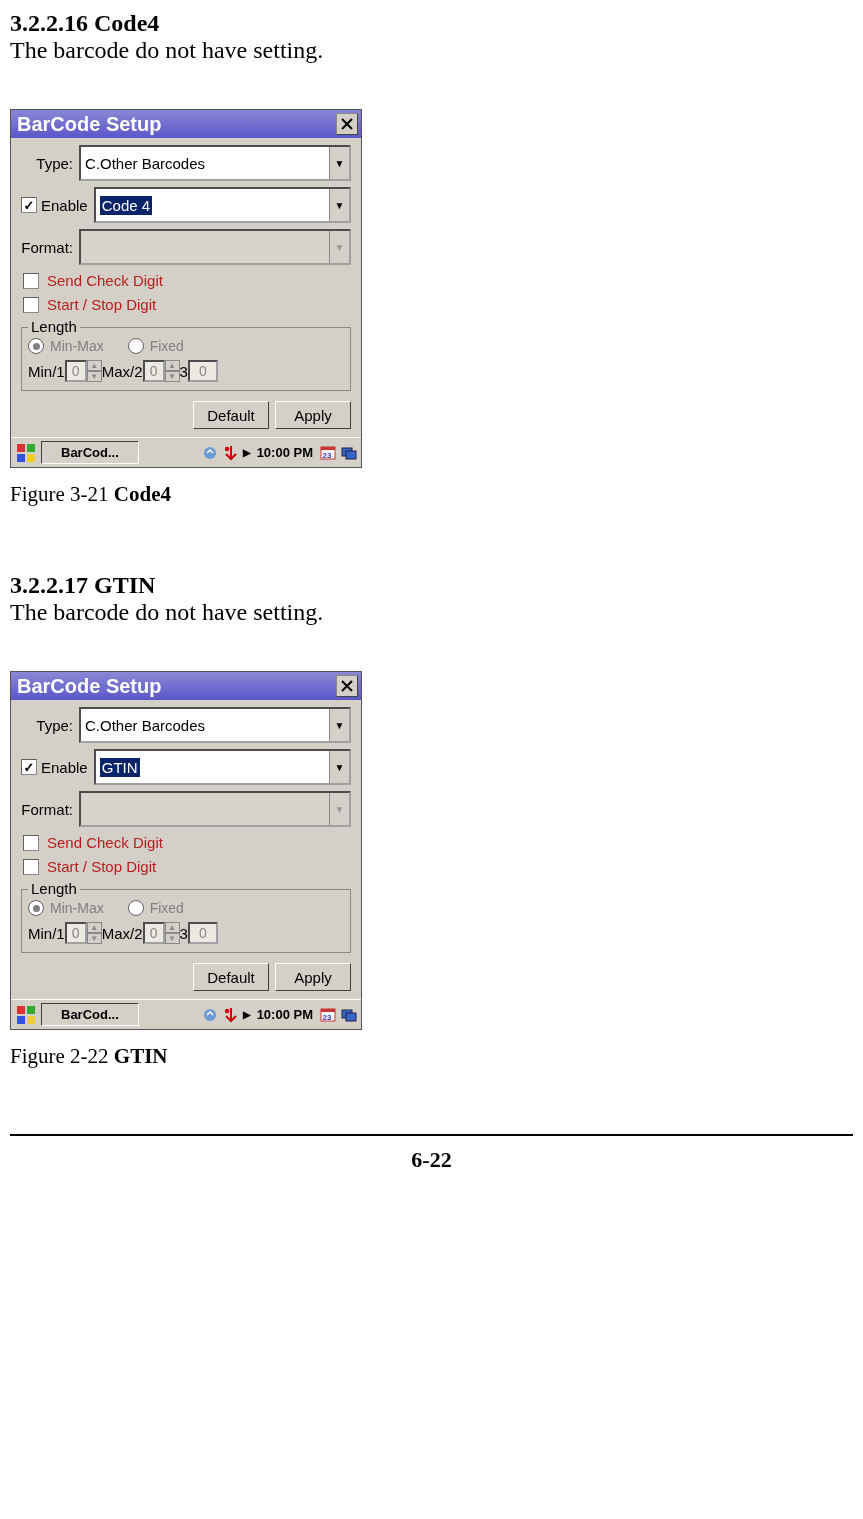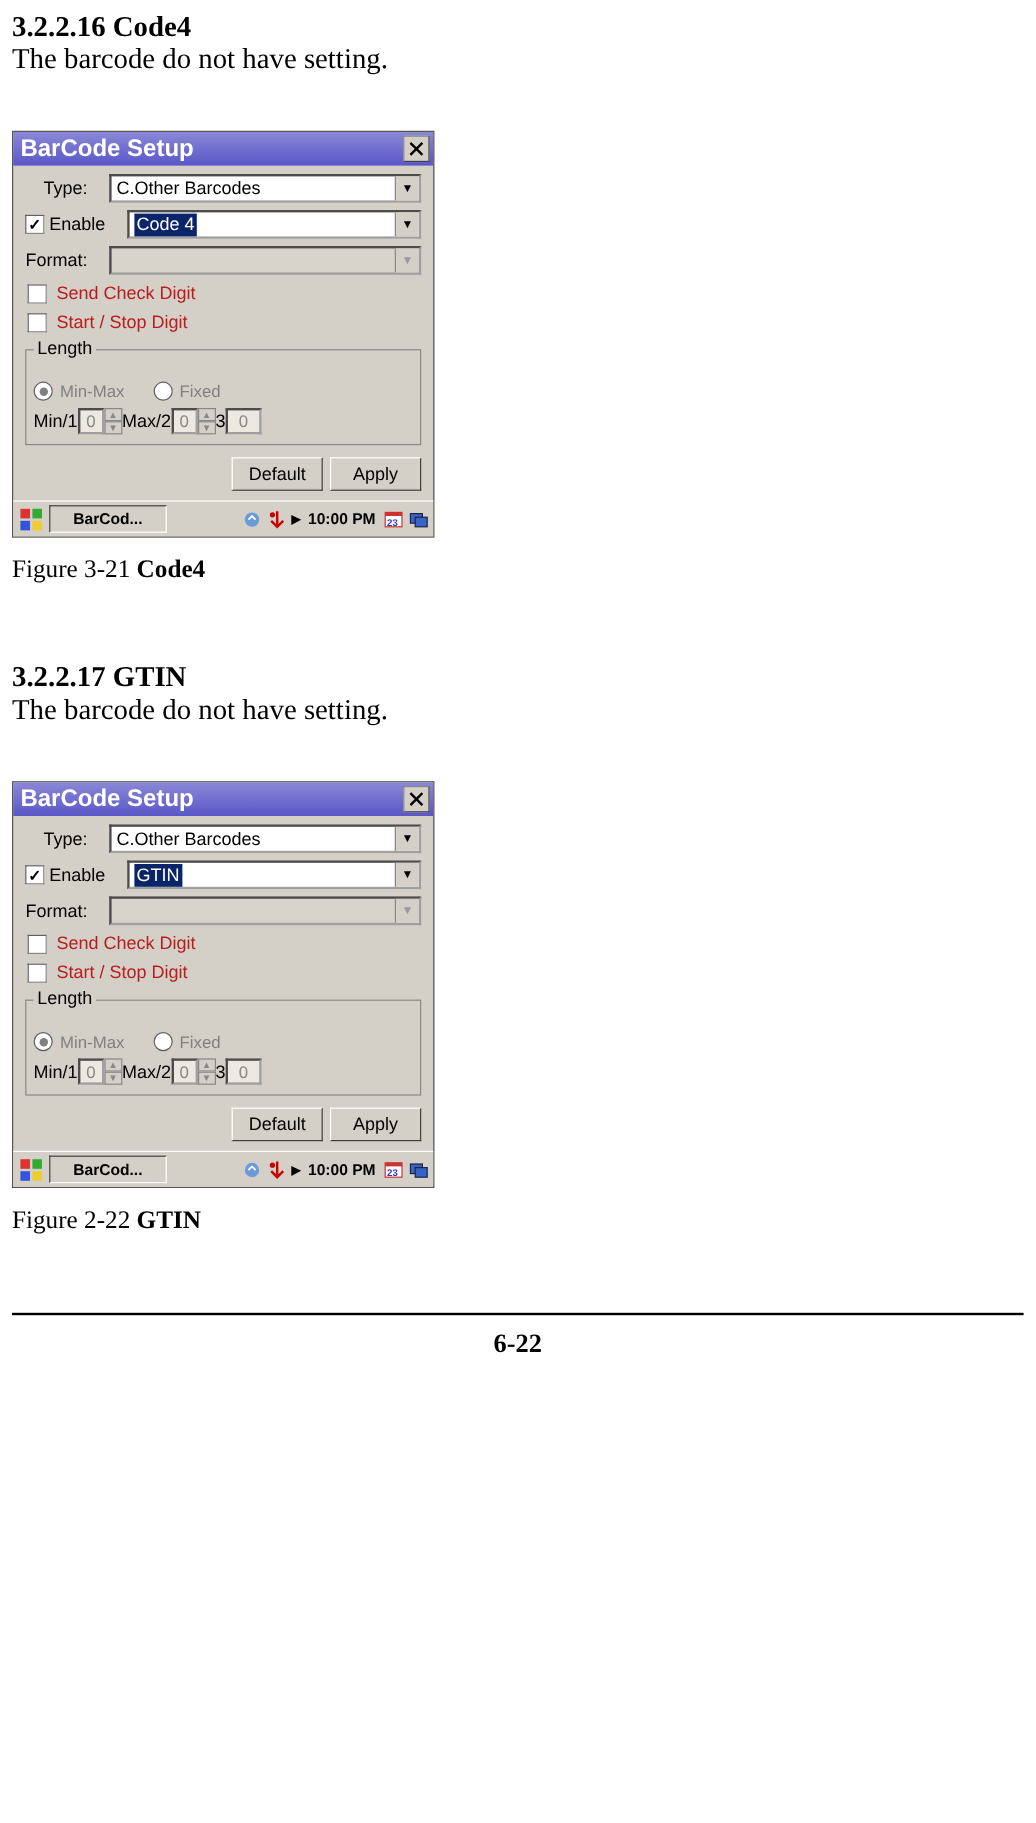--- a/index.html
+++ b/index.html
@@ -46,39 +46,39 @@
       border-bottom-color: #444;
       color: #000;
       font-weight: bold;
       font-size: 15px;
       display: flex;
       align-items: center;
       justify-content: center;
       cursor: pointer;
     }
     .palm-body { padding: 7px 10px 8px 10px; }
-    .row { display: flex; align-items: center; margin-bottom: 6px; gap: 18px; }
+    .row { display: flex; align-items: center; margin-bottom: 6px; gap: 6px; }
     .row label { font-size: 15px; min-width: 52px; text-align: right; }
     .checkbox {
       width: 16px;
       height: 16px;
       background: #fff;
       border: 1px solid #888;
       border-top-color: #606060;
       border-left-color: #606060;
       display: inline-flex;
       align-items: center;
       justify-content: center;
       font-size: 13px;
       font-weight: bold;
     }
     .checkbox.disabled { color: #888; }
     .dropdown {
       flex: 1;
-      height: 24px;
+      height: 36px;
       background: #fff;
       border: 2px inset #a0a0a0;
       display: flex;
       align-items: center;
       justify-content: space-between;
       padding-left: 4px;
       font-size: 15px;
     }
     .dropdown.hl span.selval { background: #0a246a; color: #fff; padding: 1px 2px; }
     .dropdown.disabled { background: #d8d4cc; }
@@ -92,21 +92,21 @@
       justify-content: center;
       font-size: 10px;
       color: #000;
     }
     .dd-arrow.disabled { color:#999; }
     .chk-row { display:flex; align-items:center; gap:8px; margin: 7px 0 7px 2px; color:#b91c1c; font-size:15px; }
 
     .groupbox {
       border: 1px solid #888;
       margin: 14px 0 10px 0;
-      padding: 26px 6px 8px 6px;
+      padding: 10px 6px 8px 6px;
       position: relative;
     }
     .groupbox-legend {
       position:absolute;
       top:-10px;
       left:6px;
       background:#d4d0c8;
       padding:0 3px;
       font-size:15px;
       color:#000;

